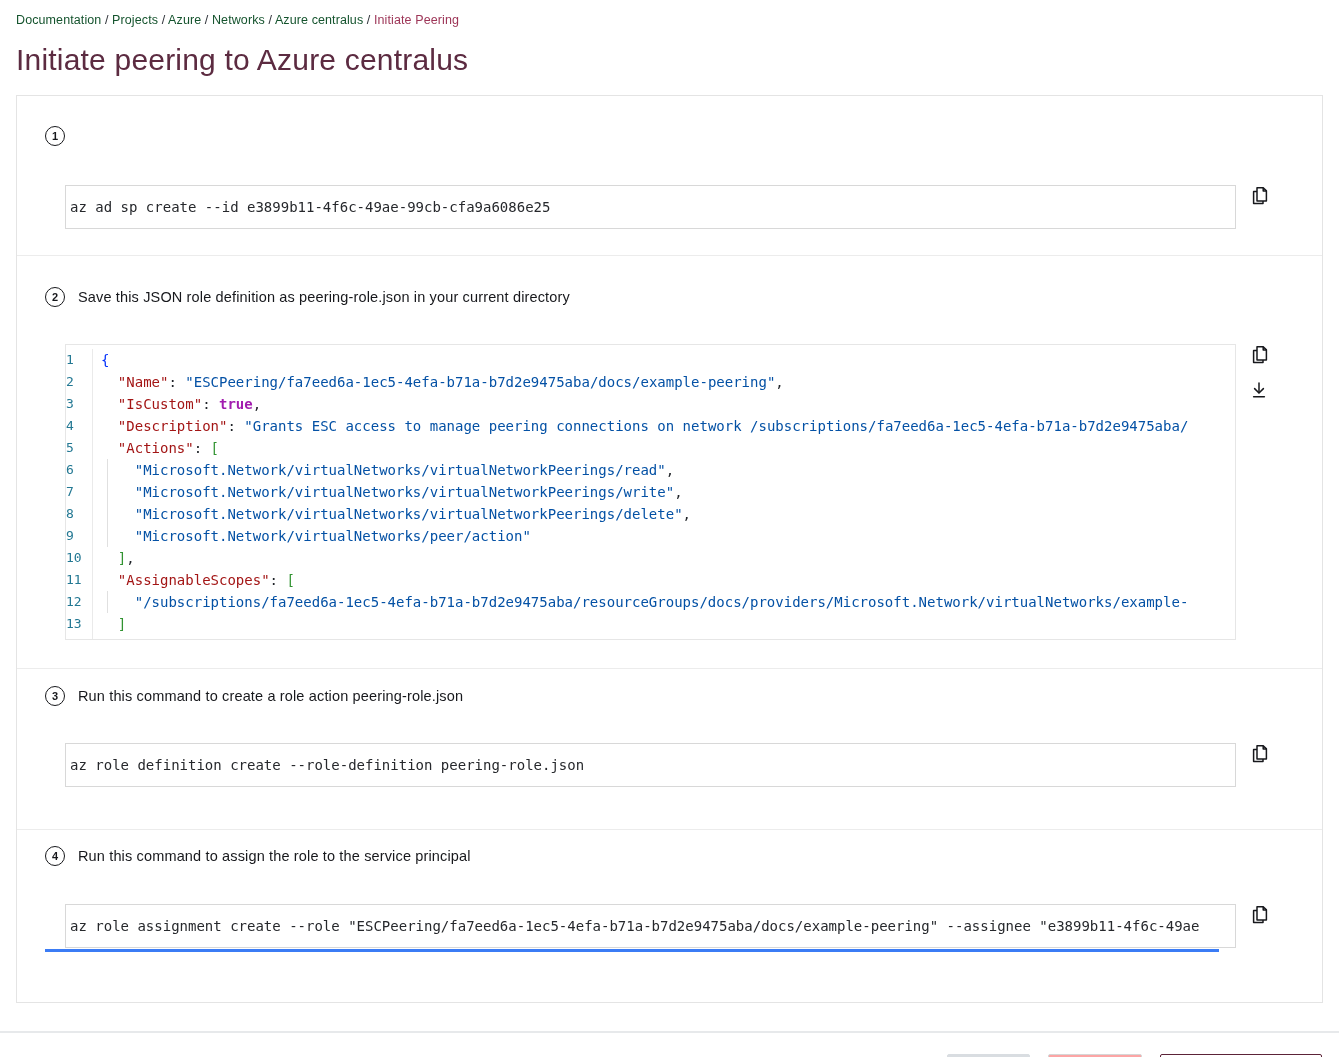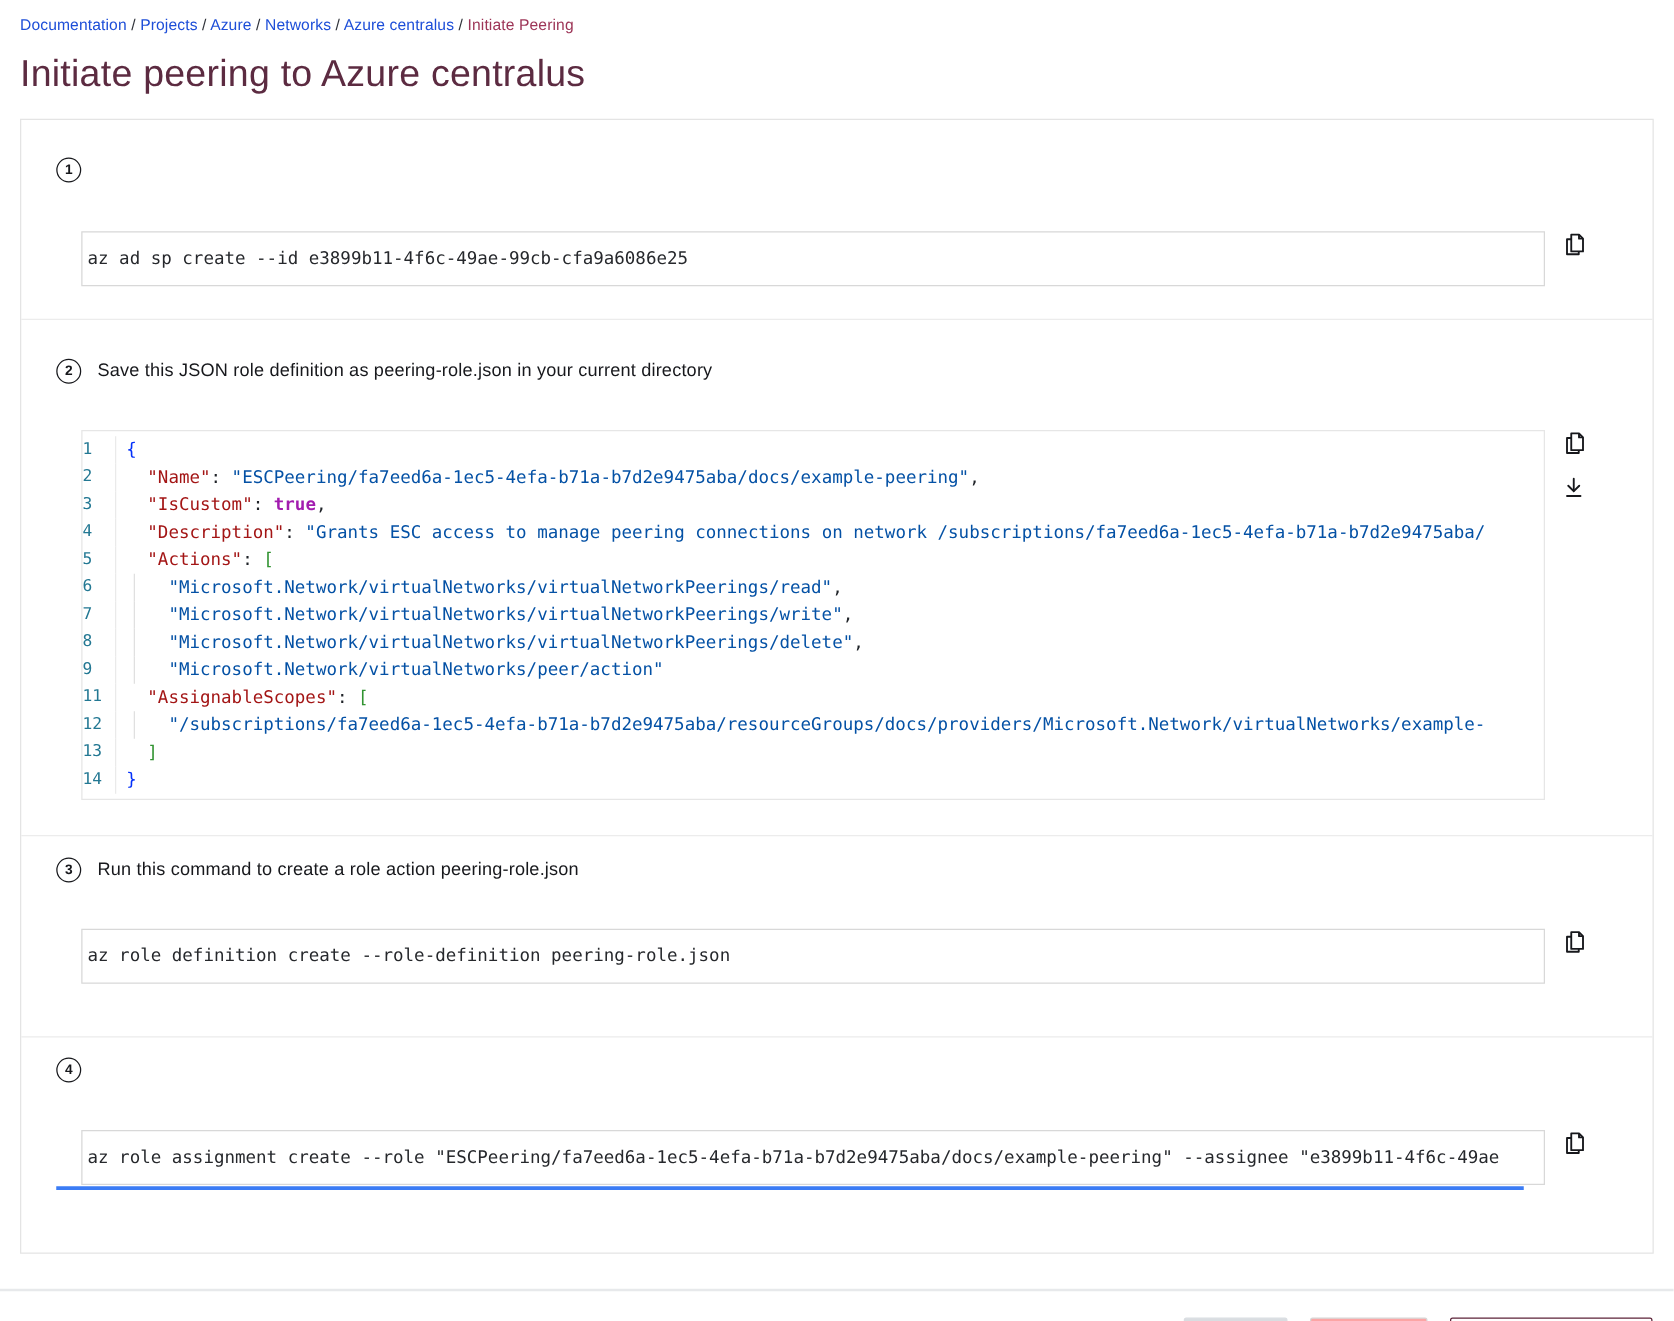--- a/index.html
+++ b/index.html
@@ -5,21 +5,21 @@
   * { box-sizing: border-box; }
   html,body { margin:0; padding:0; }
   body {
     width:1339px; height:1057px; background:#ffffff;
     font-family:"Liberation Sans", sans-serif; color:#1b1c20;
     overflow:hidden; position:relative;
   }
 
   
   .breadcrumb { margin:13px 16px 0 16px; font-size:12.5px; color:#2e3138; letter-spacing:.1px; }
-  .crumb { color:#1d4ed8; cursor:pointer; }
+  .crumb { color:#14532d; cursor:pointer; }
   .crumb-sep { color:#2e3138; white-space:pre; }
   .crumb-current { color:#9d3557; }
 
   
   .title { margin:15px 16px 0 16px; font-size:30px; line-height:36px; font-weight:400; color:#5c2b41; letter-spacing:.2px; }
 
   
   .card { margin:17px 16px 0 16px; border:1px solid #e4e4e4; background:#fff; }
   .step { padding:0 28px; }
   .step + .step { border-top:1px solid #ececec; }
@@ -124,20 +124,21 @@
         <div>
             <div class="ed-line"><span class="ed-num">1</span><span class="ed-code"><span class="tk-cb">{</span></span></div>
             <div class="ed-line"><span class="ed-num">2</span><span class="ed-code"><span class="tk-p">  </span><span class="tk-k">"Name"</span><span class="tk-p">: </span><span class="tk-s">"ESCPeering/fa7eed6a-1ec5-4efa-b71a-b7d2e9475aba/docs/example-peering"</span><span class="tk-p">,</span></span></div>
             <div class="ed-line"><span class="ed-num">3</span><span class="ed-code"><span class="tk-p">  </span><span class="tk-k">"IsCustom"</span><span class="tk-p">: </span><span class="tk-b">true</span><span class="tk-p">,</span></span></div>
             <div class="ed-line"><span class="ed-num">4</span><span class="ed-code"><span class="tk-p">  </span><span class="tk-k">"Description"</span><span class="tk-p">: </span><span class="tk-s">"Grants ESC access to manage peering connections on network /subscriptions/fa7eed6a-1ec5-4efa-b71a-b7d2e9475aba/</span></span></div>
             <div class="ed-line"><span class="ed-num">5</span><span class="ed-code"><span class="tk-p">  </span><span class="tk-k">"Actions"</span><span class="tk-p">: </span><span class="tk-sq">[</span></span></div>
             <div class="ed-line"><span class="ed-num">6</span><span class="ed-code"><span class="ed-guide"></span><span class="tk-p">    </span><span class="tk-s">"Microsoft.Network/virtualNetworks/virtualNetworkPeerings/read"</span><span class="tk-p">,</span></span></div>
             <div class="ed-line"><span class="ed-num">7</span><span class="ed-code"><span class="ed-guide"></span><span class="tk-p">    </span><span class="tk-s">"Microsoft.Network/virtualNetworks/virtualNetworkPeerings/write"</span><span class="tk-p">,</span></span></div>
             <div class="ed-line"><span class="ed-num">8</span><span class="ed-code"><span class="ed-guide"></span><span class="tk-p">    </span><span class="tk-s">"Microsoft.Network/virtualNetworks/virtualNetworkPeerings/delete"</span><span class="tk-p">,</span></span></div>
             <div class="ed-line"><span class="ed-num">9</span><span class="ed-code"><span class="ed-guide"></span><span class="tk-p">    </span><span class="tk-s">"Microsoft.Network/virtualNetworks/peer/action"</span></span></div>
+            <div class="ed-line"><span class="ed-num">10</span><span class="ed-code"><span class="tk-p">  </span><span class="tk-sq">]</span><span class="tk-p">,</span></span></div>
             <div class="ed-line"><span class="ed-num">11</span><span class="ed-code"><span class="tk-p">  </span><span class="tk-k">"AssignableScopes"</span><span class="tk-p">: </span><span class="tk-sq">[</span></span></div>
             <div class="ed-line"><span class="ed-num">12</span><span class="ed-code"><span class="ed-guide"></span><span class="tk-p">    </span><span class="tk-s">"/subscriptions/fa7eed6a-1ec5-4efa-b71a-b7d2e9475aba/resourceGroups/docs/providers/Microsoft.Network/virtualNetworks/example-</span></span></div>
             <div class="ed-line"><span class="ed-num">13</span><span class="ed-code"><span class="tk-p">  </span><span class="tk-sq">]</span></span></div>
             <div class="ed-line"><span class="ed-num">14</span><span class="ed-code"><span class="tk-cb">}</span></span></div>
           </div>
       </div>
       <div class="icon-col">
         <button class="icon-btn">
           <span>
             <svg width="21" height="21" viewBox="0 0 21 21">
@@ -183,20 +184,21 @@
               </svg>
           </span>
         </button>
       </div>
     </div>
   </section>
 
   <section class="step s4">
     <div class="step-head">
       <span class="badge">4</span>
+      <span class="step-label">Run this command to assign the role to the service principal</span>
     </div>
     <div class="code-row">
       <input type="text" class="code-input" value="az role assignment create --role &quot;ESCPeering/fa7eed6a-1ec5-4efa-b71a-b7d2e9475aba/docs/example-peering&quot; --assignee &quot;e3899b11-4f6c-49ae" style="">
       <div class="icon-col">
         <button class="icon-btn">
           <span>
             <svg width="21" height="21" viewBox="0 0 21 21">
                 <g fill="none" stroke="#17181c" stroke-width="1.5" stroke-linejoin="round">
                   <path d="M8 2.7 h6.2 l3.2 3.2 v10.2 h-9.4 z"></path>
                   <path d="M14.2 2.7 v3.2 h3.2"></path>

